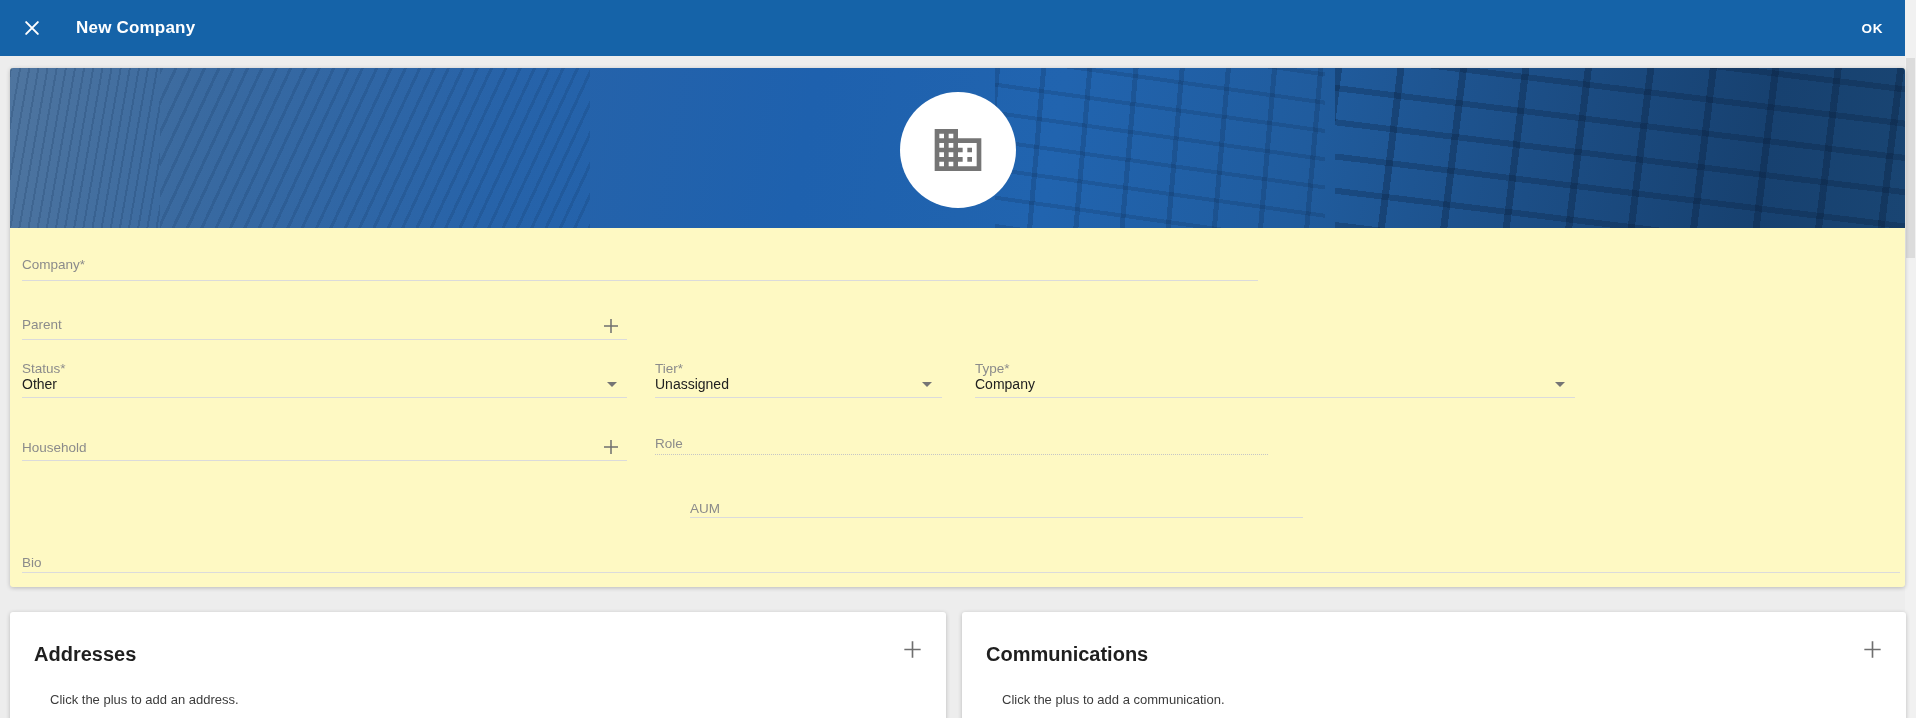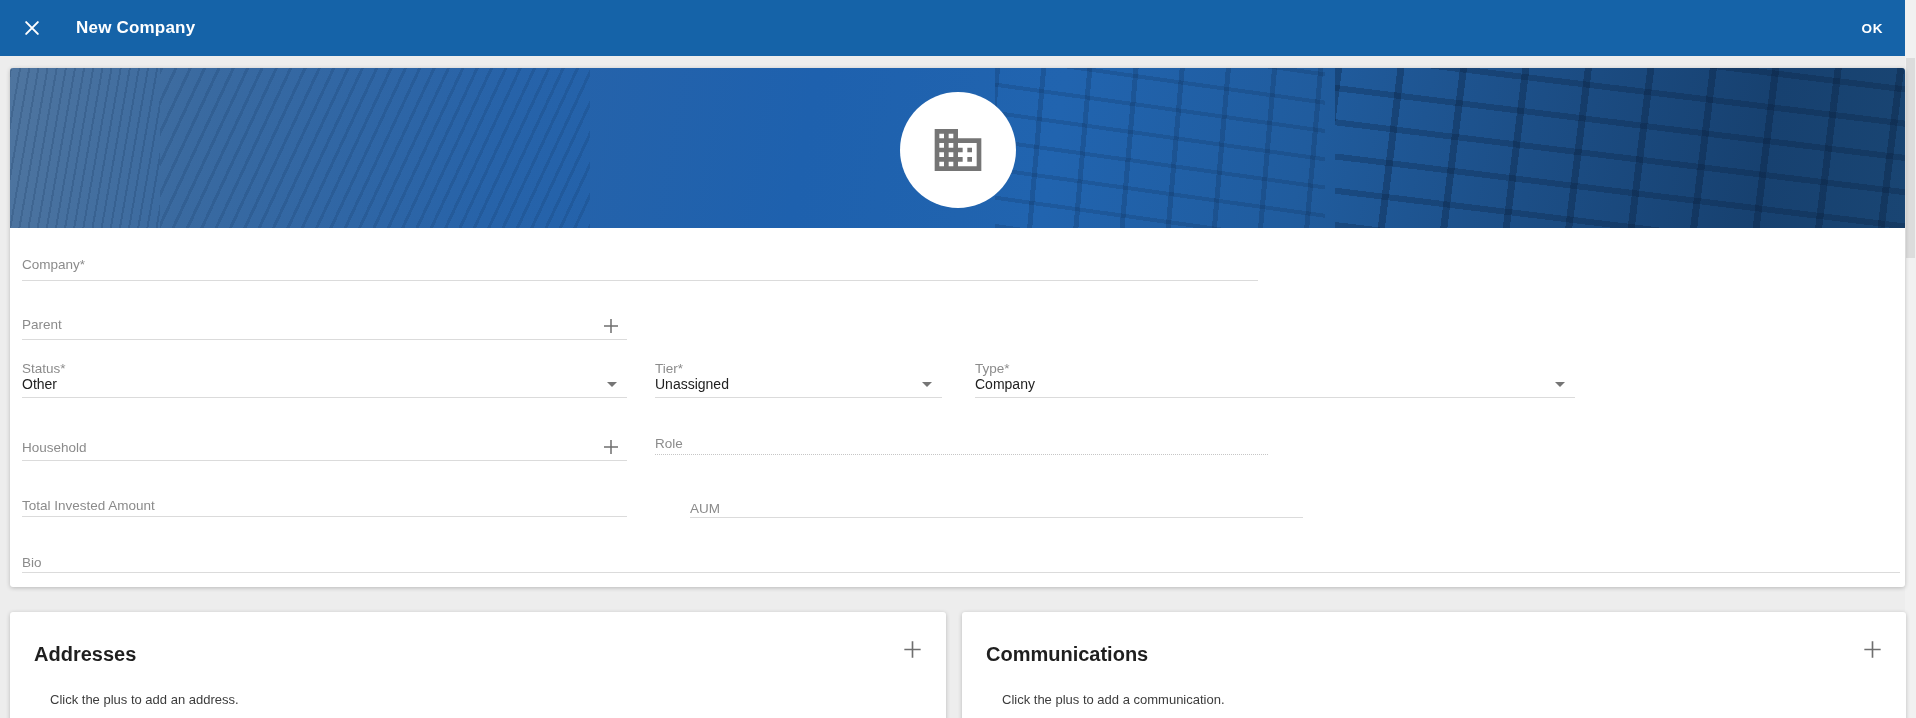--- a/index.html
+++ b/index.html
@@ -15,21 +15,21 @@
   .app-title { font-size:17px; font-weight:bold; margin-left:34px; letter-spacing:.2px; }
   .ok-btn { margin-left:auto; background:none; border:none; color:#fff; cursor:pointer;
             font-family:inherit; font-size:13.5px; font-weight:bold; letter-spacing:.6px; }
 
   
   .scrollbar { position:absolute; right:0; top:0; width:11px; height:718px; background:#f1f1f1; }
   .scroll-thumb { position:absolute; left:1px; top:58px; width:9px; height:200px; background:#dcdcdc; }
 
   
   .main-card { position:absolute; left:10px; top:68px; width:1895px; height:519px;
-               background:#ffffff; border-radius:3px; box-shadow:0 1px 4px rgba(0,0,0,.22); }
+               background:#fef9c3; border-radius:3px; box-shadow:0 1px 4px rgba(0,0,0,.22); }
   .banner { position:absolute; left:0; top:0; right:0; height:160px; overflow:hidden;
             border-radius:3px 3px 0 0;
             background:linear-gradient(100deg,#4f759f 0%,#3a6aa0 10%,#2763a9 26%,
                        #1e61ae 42%,#2164af 55%,#205c9e 68%,#1c4e86 80%,#174170 92%,#194573 100%); }
   .hatch-left-a { position:absolute; left:0; top:0; width:150px; height:100%;
        background:repeating-linear-gradient(100deg, rgba(12,42,80,.18) 0 2px, transparent 2px 9px); }
   .hatch-left-b { position:absolute; left:150px; top:0; width:430px; height:100%;
        background:repeating-linear-gradient(115deg, rgba(12,42,80,.16) 0 3px, transparent 3px 13px); }
   .grid-mid { position:absolute; left:985px; top:0; width:330px; height:100%;
        background:repeating-linear-gradient(95deg, rgba(10,32,64,.20) 0 5px, transparent 5px 46px),
@@ -149,24 +149,20 @@
         </svg>
       </span>
     </button>
   </div>
 
   <div class="field dotted" style="left:645px; top:366px; width:613px; height:21px;">
     <span class="flabel">Role</span>
     <input type="text" disabled="" value="" style="">
   </div>
 
-  <div class="field" style="left:12px; top:428px; width:605px; height:21px;">
-    <span class="flabel">Total Invested Amount</span>
-    <input type="text" value="" style="">
-  </div>
 
   <div class="field" style="left:680px; top:431px; width:613px; height:19px;">
     <span class="flabel">AUM</span>
     <input type="text" value="" style="">
   </div>
 
   <div class="field" style="left:12px; top:485px; width:1878px; height:20px;">
     <span class="flabel">Bio</span>
     <input type="text" value="" style="">
   </div>

